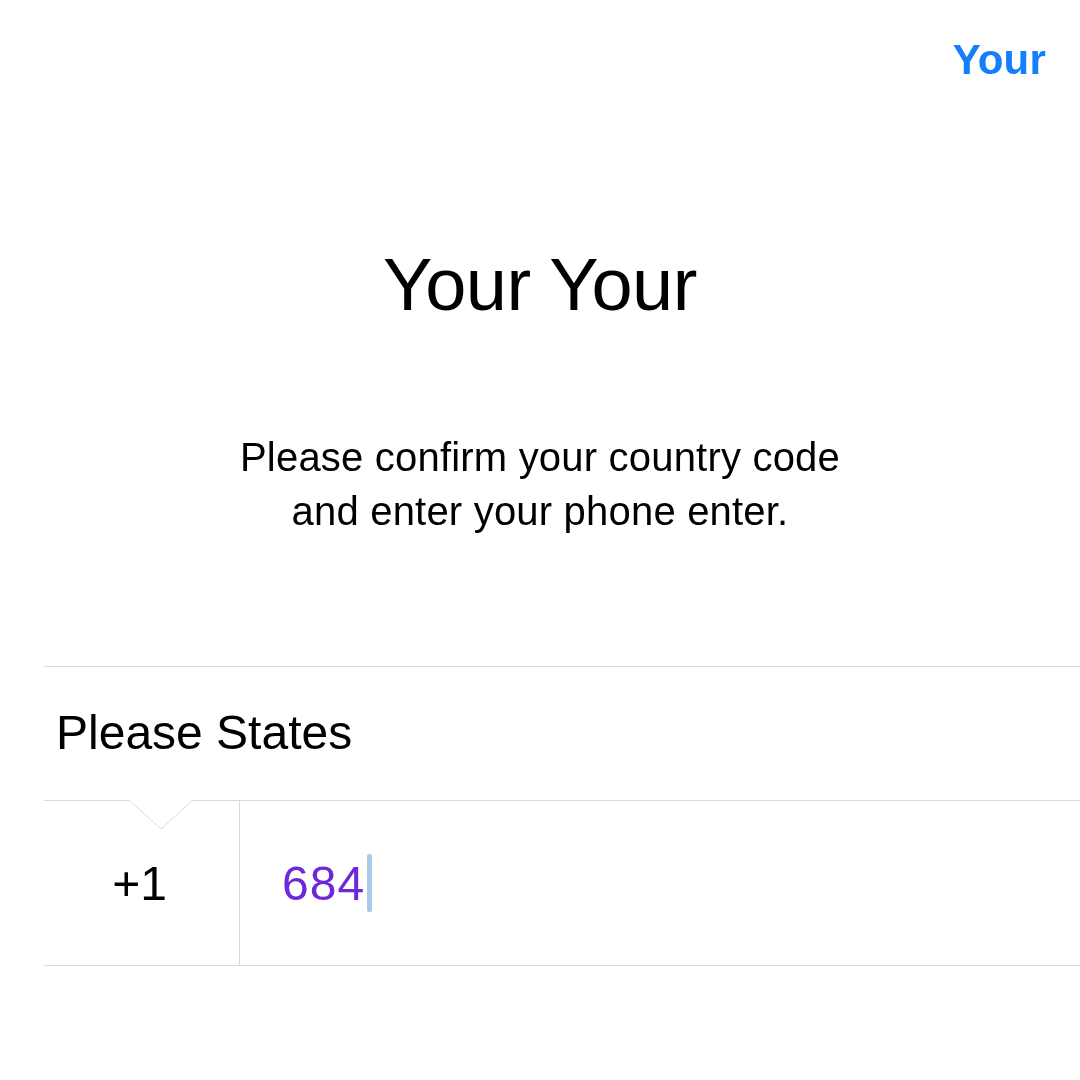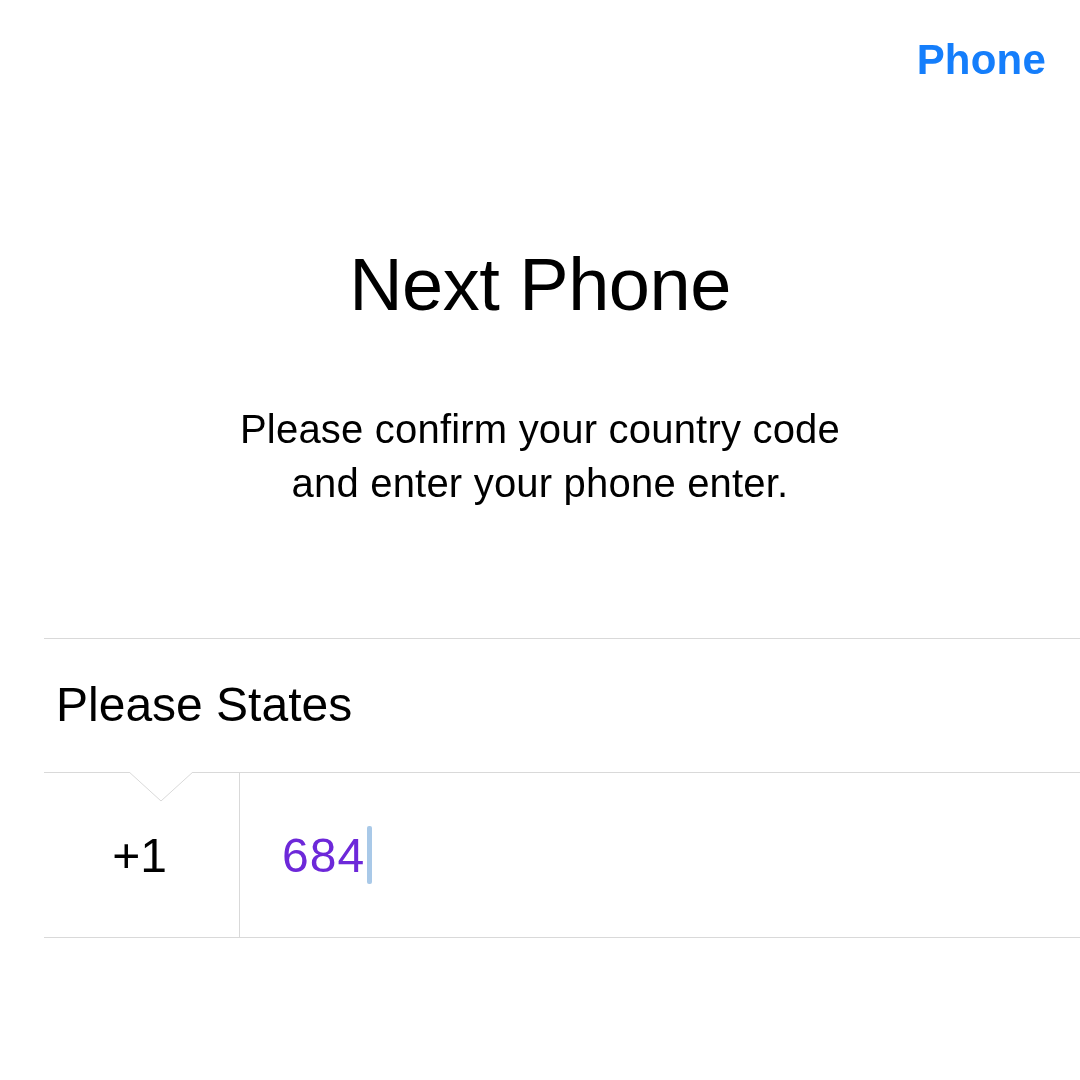--- a/index.html
+++ b/index.html
@@ -33,21 +33,21 @@
     .page-title {
       font-size: 74px;
       font-weight: 400;
       color: #000;
       letter-spacing: -0.5px;
     }
     .subtitle {
       font-size: 40px;
       font-weight: 400;
       color: #000;
-      margin-top: 76px;
+      margin-top: 104px;
       line-height: 1.34;
       letter-spacing: 0.2px;
     }
     .form-section {
       margin-top: 128px;
     }
     .divider-top {
       border: none;
       border-top: 1px solid #d9d9d9;
       margin-left: 44px;
@@ -123,25 +123,25 @@
     .divider-bottom {
       border: none;
       border-top: 1px solid #d9d9d9;
       margin-left: 44px;
     }
   </style>
 </head>
 <body>
 
 <div class="header">
-  <button class="next-btn">Phone</button>
+  <button class="next-btn">Your</button>
 </div>
 
 <div class="title-section">
-  <h1 class="page-title">Next Phone</h1>
+  <h1 class="page-title">Your Your</h1>
   <p class="subtitle">
     <span>Please confirm your country code</span><br>
     <span>and enter your phone enter.</span>
   </p>
 </div>
 
 <div class="form-section">
   <hr class="divider-top">
   <div class="country-row">Please States</div>
 

